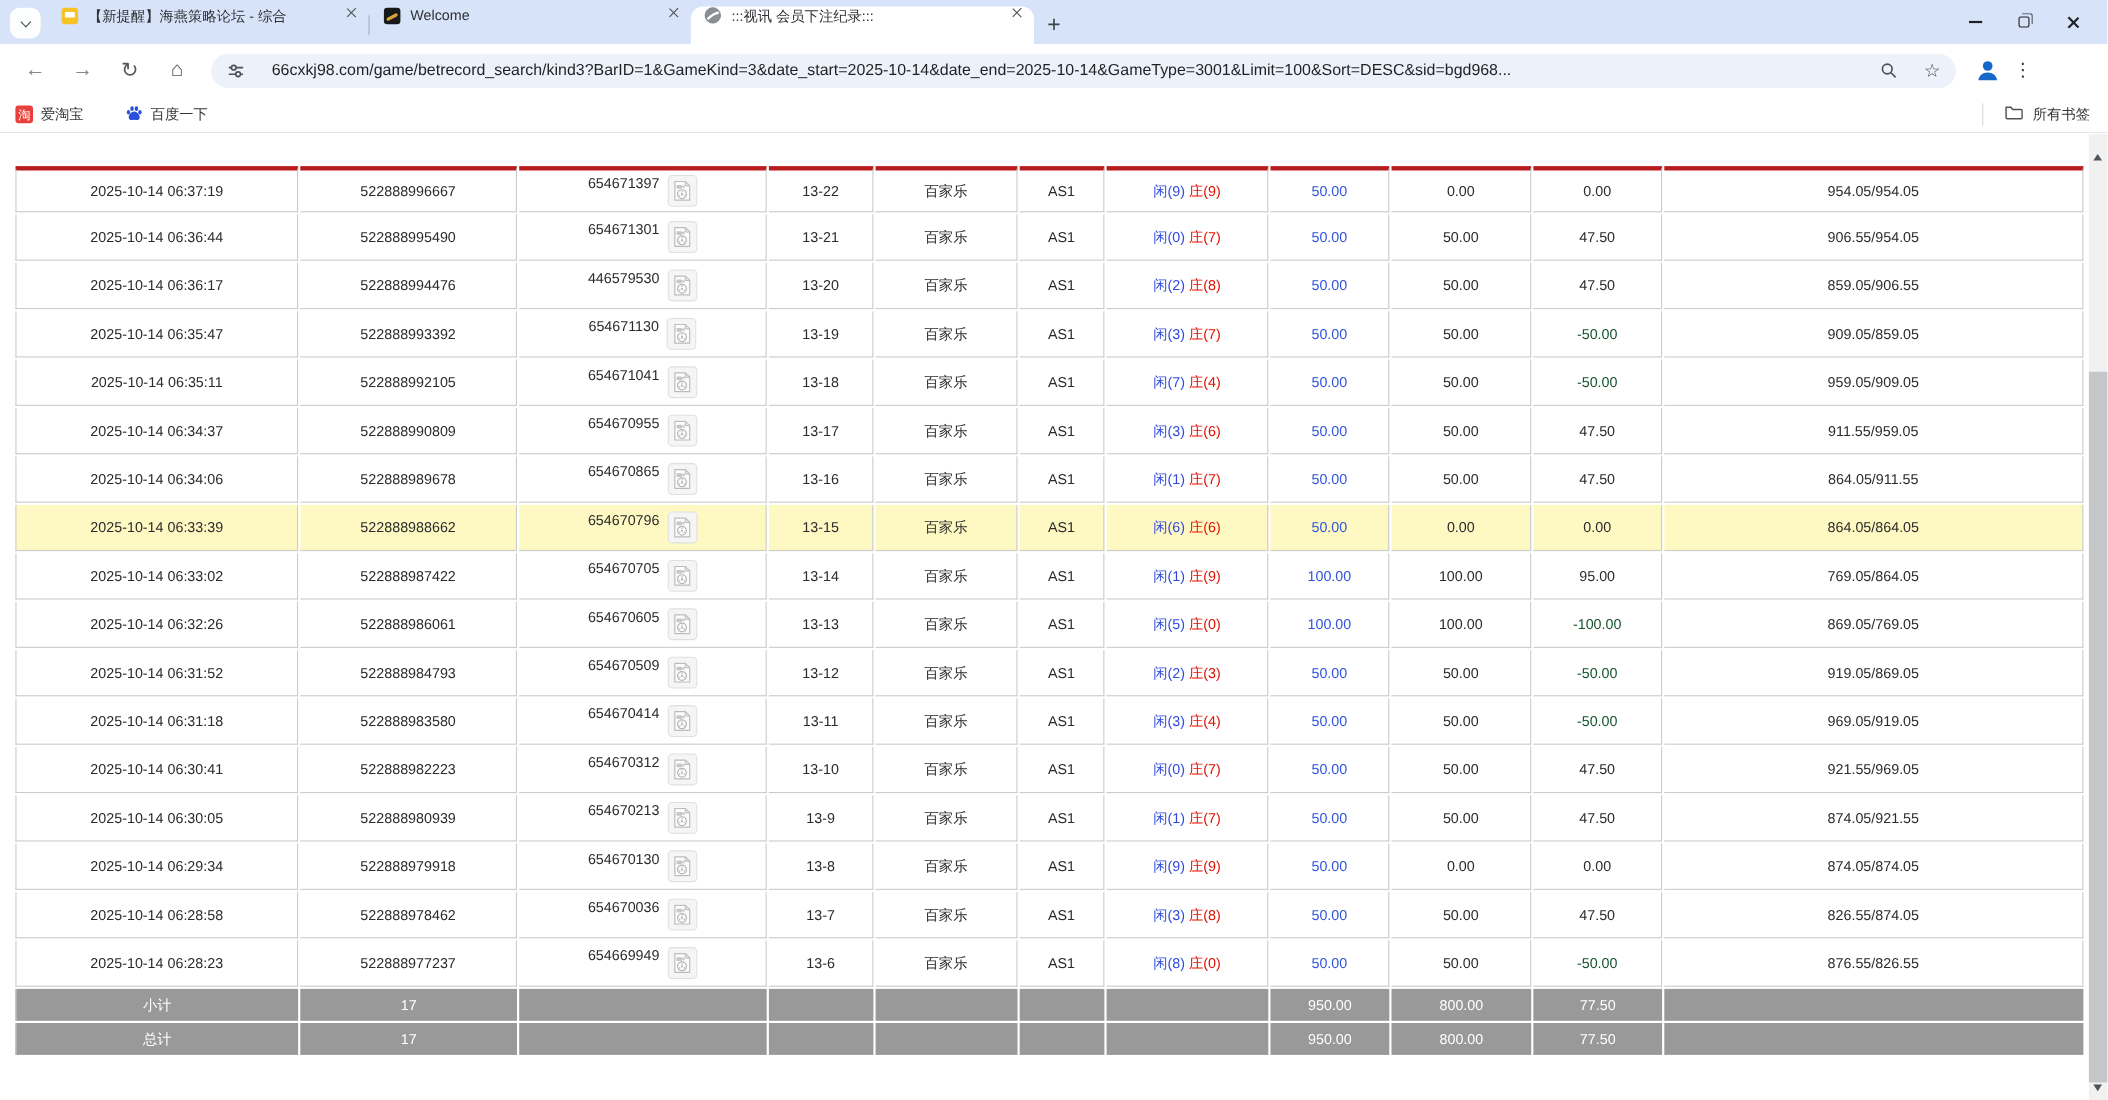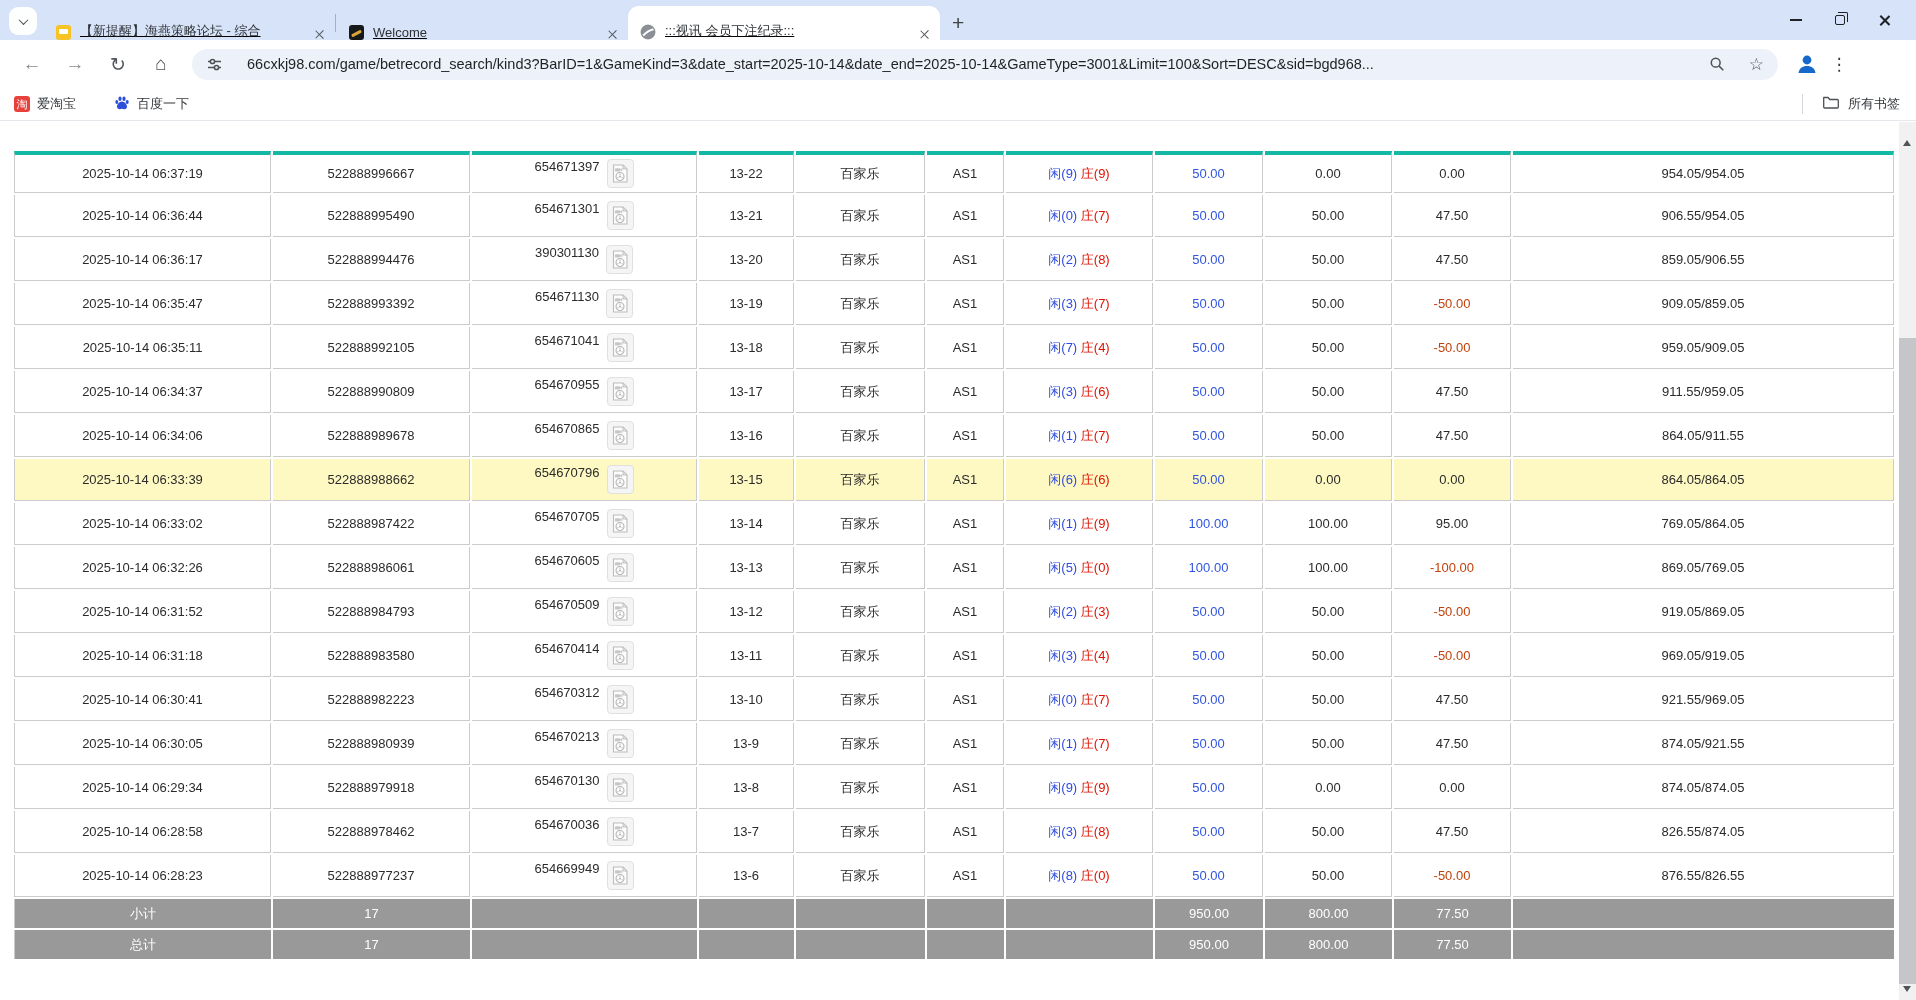--- a/index.html
+++ b/index.html
@@ -5,21 +5,21 @@
   * { box-sizing: border-box; margin: 0; padding: 0; }
   html, body { width: 1916px; height: 1000px; overflow: hidden; }
   body { font-family: "Liberation Sans", "DejaVu Sans", sans-serif; background: #fff; position: relative; }
 
   
   .tabstrip { height: 40px; background: #d7e3f8; display: flex; align-items: flex-end; position: relative; }
   .tab-search { width: 28px; height: 28px; margin: 0 6px 5px 9px; background: #fdfefe; border-radius: 9px;
                 display: flex; align-items: center; justify-content: center; }
   .caret { width: 7px; height: 7px; border-right: 1.8px solid #474b50; border-bottom: 1.8px solid #474b50;
            transform: rotate(45deg) translate(-1px,-1px); }
-  .tab { display: flex; align-items: flex-end; gap: 9px; height: 34px; padding: 0 10px 0 12px; width: 292px; text-decoration: underline; }
+  .tab { display: flex; align-items: flex-start; gap: 9px; height: 34px; padding: 0 10px 0 12px; width: 292px; }
   .tab.active { background: #fff; border-radius: 11px 11px 0 0; width: 312px; height: 34px; }
   .tab-title { flex: 1; font-size: 13px; color: #2d3135; white-space: nowrap; overflow: hidden; }
   .tab-div { width: 1px; height: 18px; background: #9fb0c9; margin-bottom: 8px; }
   .x-icon { position: relative; width: 11px; height: 11px; flex: none; }
   .x-icon::before, .x-icon::after { content: ''; position: absolute; left: 5px; top: 0; width: 1.4px; height: 11px; background: #4c5156; }
   .x-icon::before { transform: rotate(45deg); }
   .x-icon::after  { transform: rotate(-45deg); }
   .favicon { width: 16px; height: 16px; flex: none; display: flex; align-items: center; justify-content: center; }
   .fav-forum { background: #f7c325; border-radius: 3px; width: 15px; height: 15px; position: relative; }
   .fav-forum::after { content: ''; position: absolute; left: 3px; top: 4px; width: 9px; height: 5px; background: #fff; border-radius: 1px; }
@@ -60,25 +60,25 @@
   .bm-right { position: absolute; right: 16px; display: flex; align-items: center; gap: 9px; font-size: 13px; color: #33373b; }
   .bm-divider { width: 1px; height: 20px; background: #d3d7dd; margin-right: 10px; }
 
   
   .page { position: absolute; top: 122px; left: 0; right: 0; bottom: 0; background: #fff; }
   table.bets { position: absolute; left: 12px; top: 27px; width: 1884px; table-layout: fixed;
                border-collapse: separate; border-spacing: 2px; font-size: 13px; color: #2b2b2b; }
   table.bets td { background: #fff; border-right: 1px solid #cbcbcb; border-bottom: 1px solid #cbcbcb;
                   text-align: center; height: 42px; padding: 0; overflow: hidden; }
   table.bets td:first-child { border-left: 1px solid #cbcbcb; }
-  tr.first td { border-top: 4px solid #14b8a6; }
+  tr.first td { border-top: 4px solid #b91c1c; }
   tr.hl td { background: #fef9c3; }
   tr.sum td { background: #999999; border: none; color: #ffffff; height: 29px; }
   .betlink { color: #2f55e0; }
-  .neg { color: #c2410c; }
+  .neg { color: #14532d; }
   .xian { color: #2f4bdd; }
   .zhuang { color: #e01000; }
   .roundwrap { display: flex; justify-content: center; gap: 7px; }
   .video-btn { display: inline-flex; align-items: center; justify-content: center; width: 27px; height: 29px;
                background: #f5f5f5; border: 1px solid #e0e0e0; border-radius: 4px; cursor: pointer; }
 
   
   .scrollbar { position: absolute; right: 0; top: 122px; width: 17px; height: 878px; background: #f1f1f1; }
   .sb-up, .sb-down { position: absolute; left: 4px; width: 0; height: 0; }
   .sb-up { top: 18px; border-left: 4.5px solid transparent; border-right: 4.5px solid transparent; border-bottom: 6px solid #4f5459; }
@@ -284,21 +284,21 @@
           <td class="betlink">50.00</td>
           <td>50.00</td>
           <td>47.50</td>
           <td>906.55/954.05</td>
         </tr>
         <tr>
           <td>2025-10-14 06:36:17</td>
           <td>522888994476</td>
           <td>
             <div class="roundwrap">
-              <span>390301130</span>
+              <span>446579530</span>
               <button class="video-btn">
                 <svg width="16" height="19" viewBox="0 0 16 19">
                   <path d="M1.5 1h9.5l4 4v13H1.5z" fill="#fdfdfd" stroke="#bcbcbc" stroke-width="1.1"></path>
                   <path d="M11 1l4 4h-4z" fill="#e6e6e6" stroke="#bcbcbc" stroke-width="0.9"></path>
                   <rect x="3" y="4.2" width="5" height="3.4" rx="0.7" fill="#c7c7c7"></rect>
                   <path d="M8 5.2l2.3-1.3v3.4L8 6.2z" fill="#c7c7c7"></path>
                   <circle cx="8" cy="12.5" r="4" fill="none" stroke="#b3b3b3" stroke-width="1.1"></circle>
                   <circle cx="8" cy="12.5" r="1" fill="#b3b3b3"></circle>
                   <circle cx="8" cy="10.2" r="0.8" fill="#c7c7c7"></circle>
                   <circle cx="5.9" cy="13.8" r="0.8" fill="#c7c7c7"></circle>

